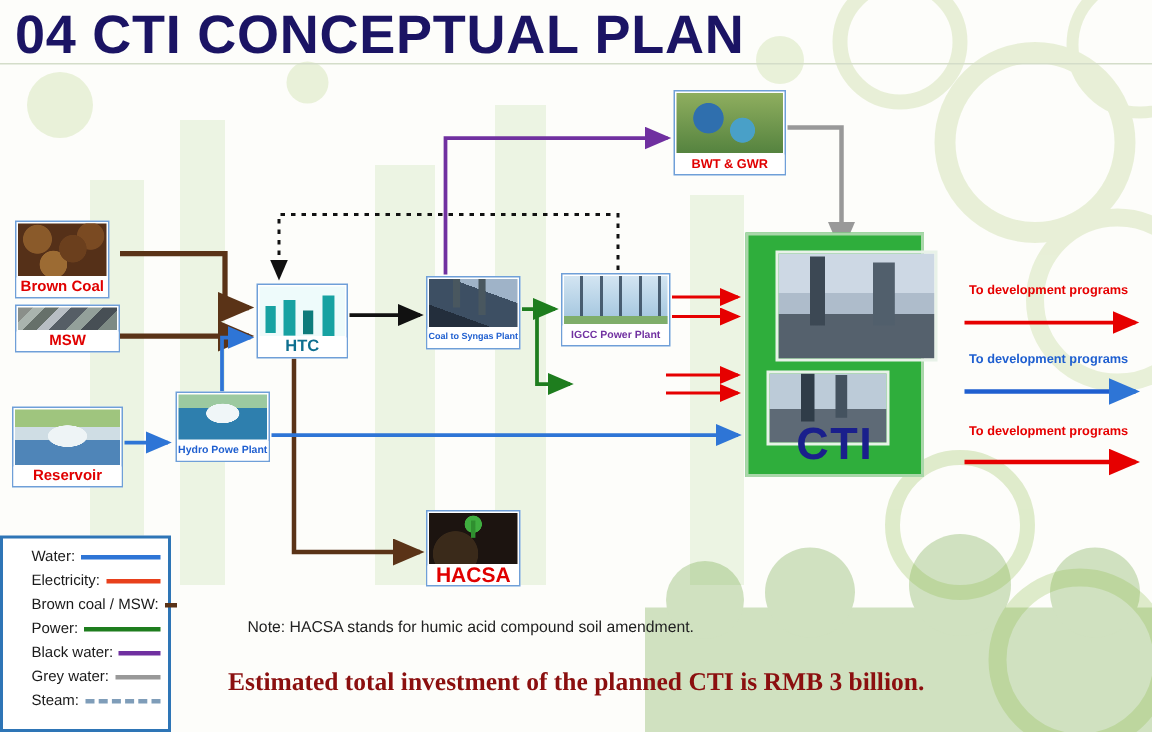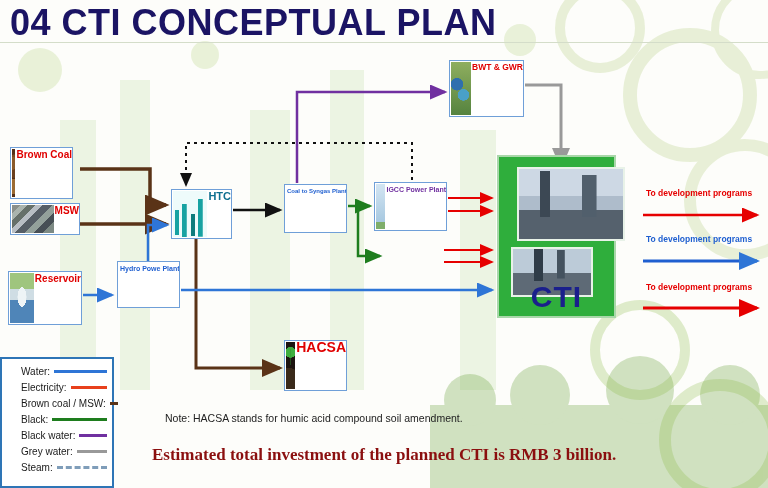--- a/index.html
+++ b/index.html
@@ -5,21 +5,21 @@
   html,body{margin:0;padding:0;}
   #slide{position:relative;width:768px;height:488px;overflow:hidden;
          background:#fdfdfa;font-family:"Liberation Sans",sans-serif;}
   svg.layer{position:absolute;left:0;top:0;}
   #bg-decor{z-index:0;}
   #arrows{z-index:2;}
   #page-title{position:absolute;left:10px;top:2px;z-index:4;
     font-size:36px;font-weight:bold;color:#1b1464;letter-spacing:.5px;white-space:nowrap;}
   #title-rule{position:absolute;left:0;top:42px;width:768px;border-top:1px solid #d4ddc9;z-index:1;}
   .node{position:absolute;background:#fff;border:1px solid #6f9fd8;z-index:3;
-        display:flex;flex-direction:row;box-sizing:border-box;}
+        display:flex;flex-direction:column;box-sizing:border-box;}
   .node-img{flex:1;margin:1px;}
   .node-label{font-weight:bold;text-align:center;line-height:13px;height:13px;
         white-space:nowrap;overflow:hidden;font-size:10px;background:#fff;}
   .lbl-red{color:#e00000}.lbl-blue{color:#1f5fd0}.lbl-green{color:#1e7d1e}
   .lbl-purple{color:#7030a0}.lbl-teal{color:#0e6f8f}
   
   .img-browncoal{background:
     radial-gradient(circle at 22% 30%,#8a5a2a 0 18%,transparent 19%),
     radial-gradient(circle at 62% 48%,#6b3f1d 0 22%,transparent 23%),
     radial-gradient(circle at 40% 78%,#9c6b33 0 20%,transparent 21%),
@@ -259,21 +259,21 @@
     </div>
     <div class="legend-row">
       <span class="legend-label">Electricity:</span>
       <span class="legend-line" style="border-top-color: rgb(232, 64, 28); border-top-style: solid;"></span>
     </div>
     <div class="legend-row">
       <span class="legend-label">Brown coal / MSW:</span>
       <span class="legend-line" style="border-top-color: rgb(90, 51, 23); border-top-style: solid;"></span>
     </div>
     <div class="legend-row">
-      <span class="legend-label">Black:</span>
+      <span class="legend-label">Power:</span>
       <span class="legend-line" style="border-top-color: rgb(30, 125, 30); border-top-style: solid;"></span>
     </div>
     <div class="legend-row">
       <span class="legend-label">Black water:</span>
       <span class="legend-line" style="border-top-color: rgb(112, 48, 160); border-top-style: solid;"></span>
     </div>
     <div class="legend-row">
       <span class="legend-label">Grey water:</span>
       <span class="legend-line" style="border-top-color: rgb(153, 153, 153); border-top-style: solid;"></span>
     </div>

